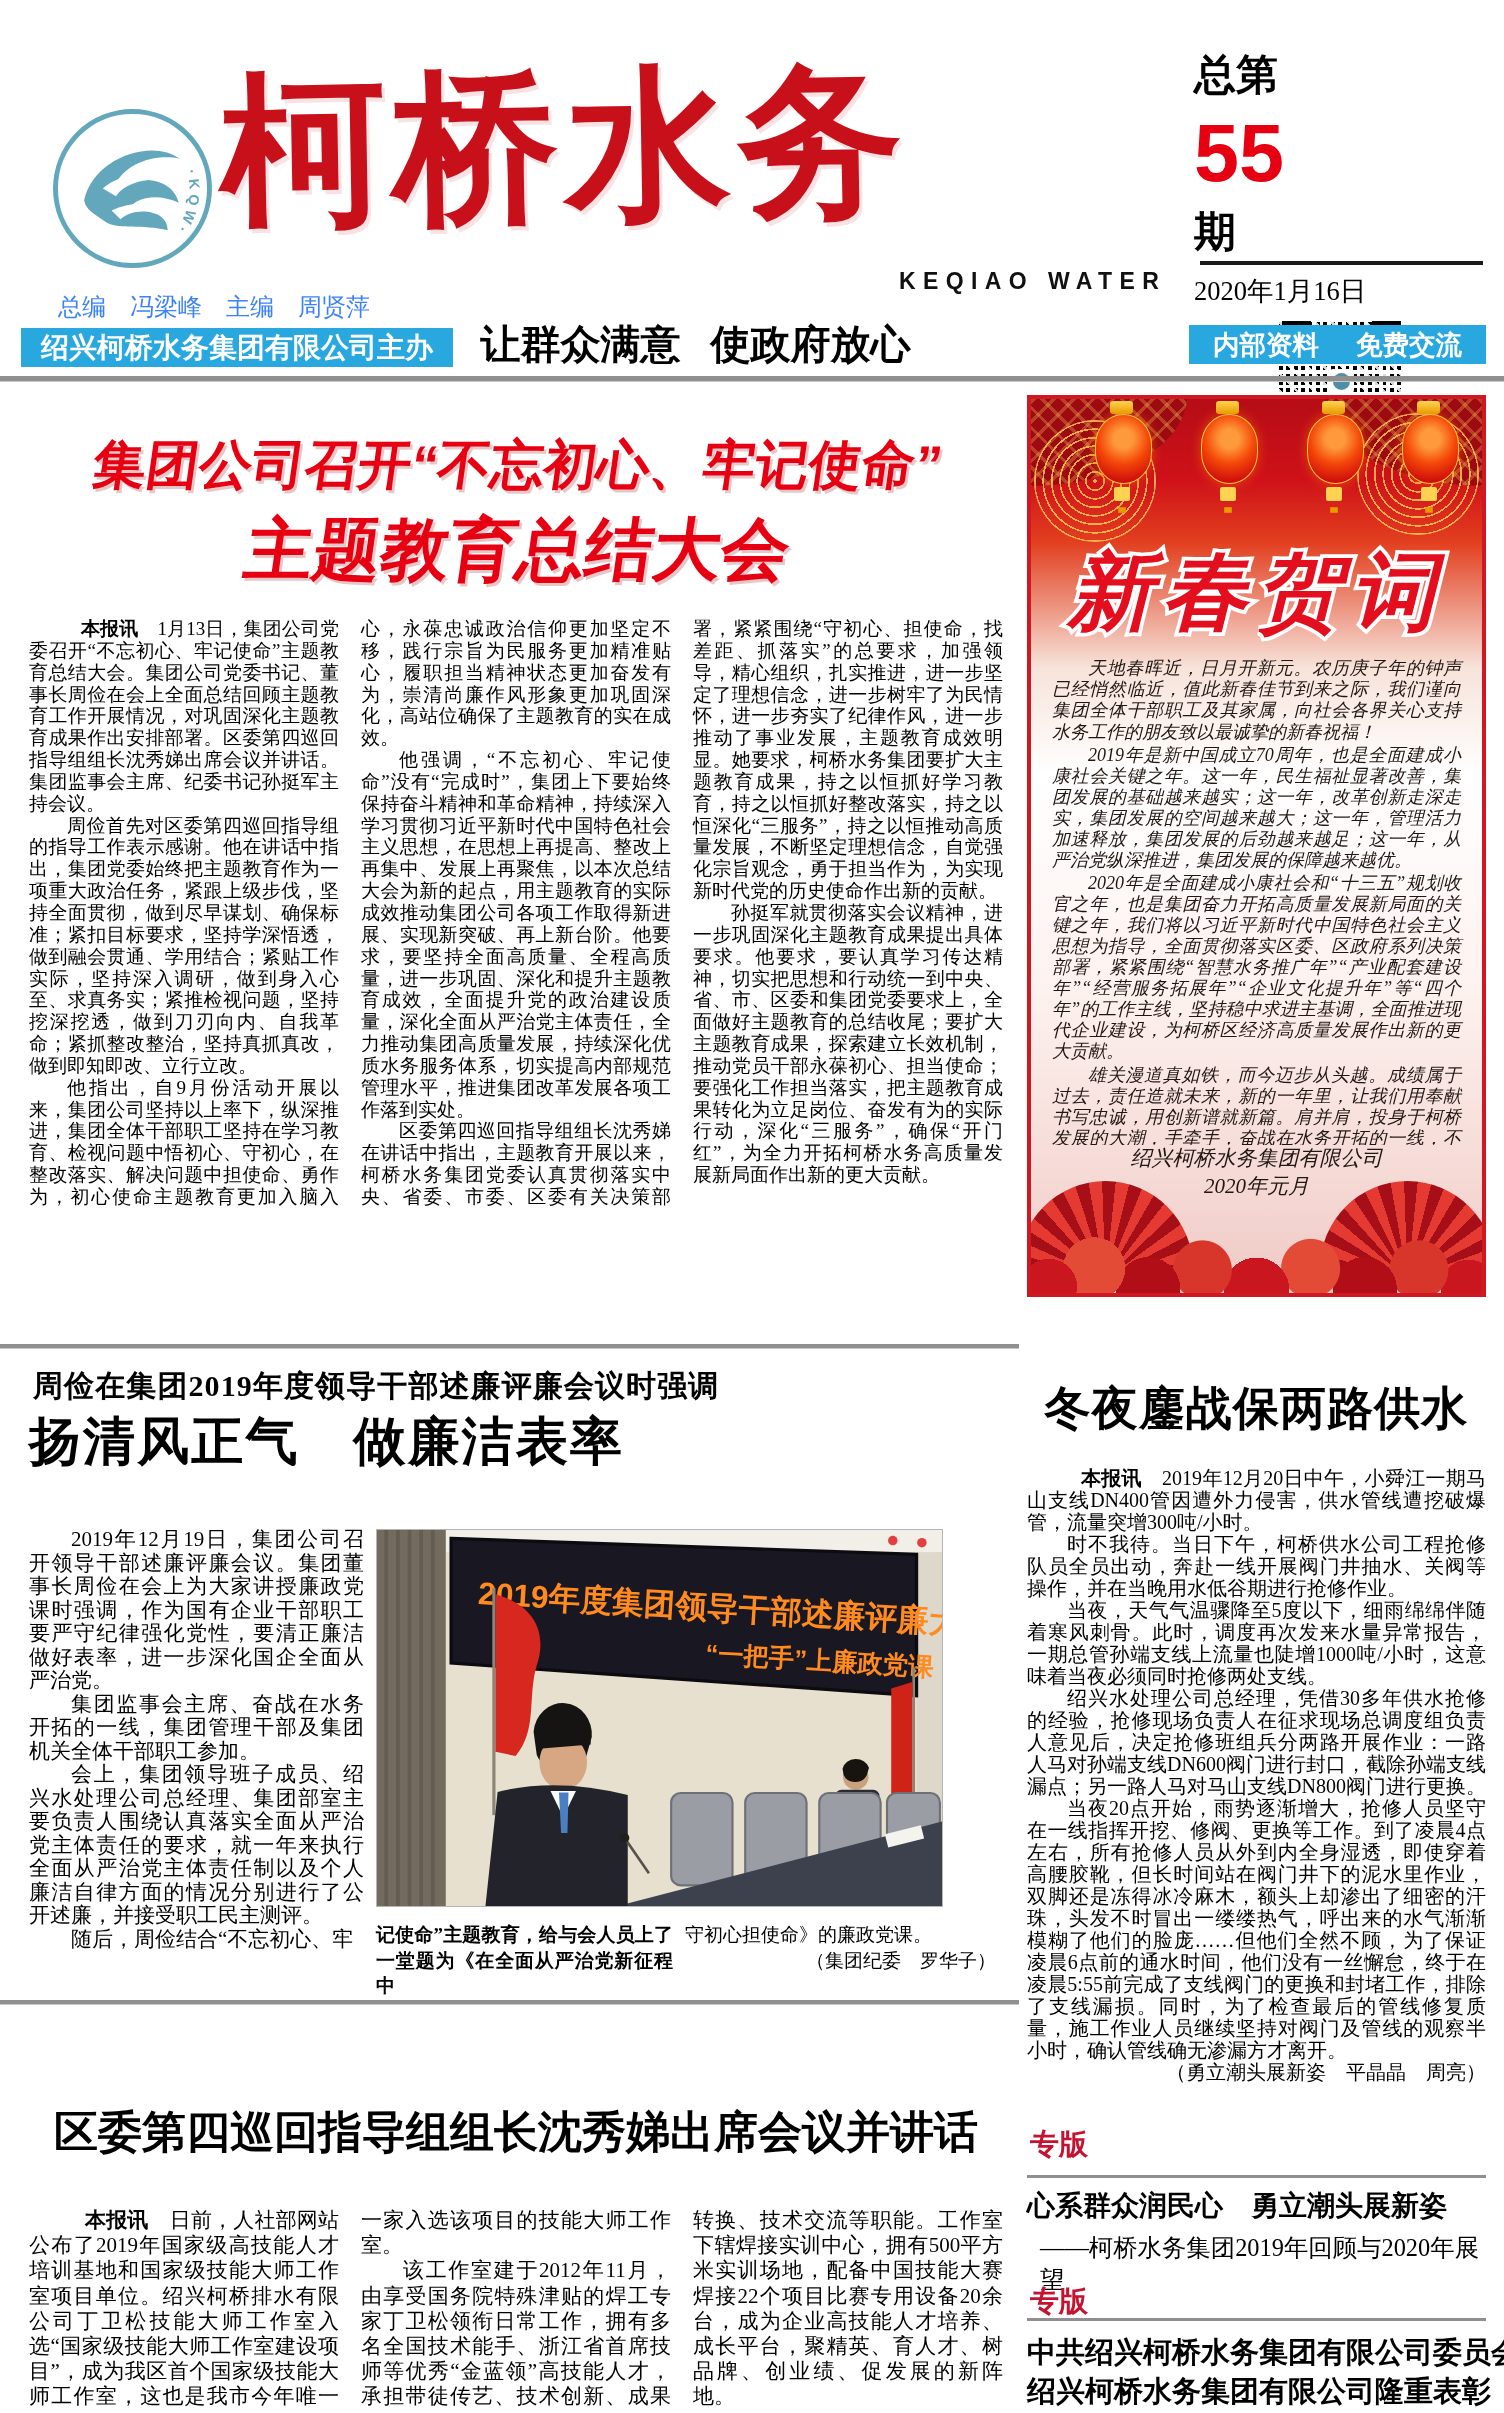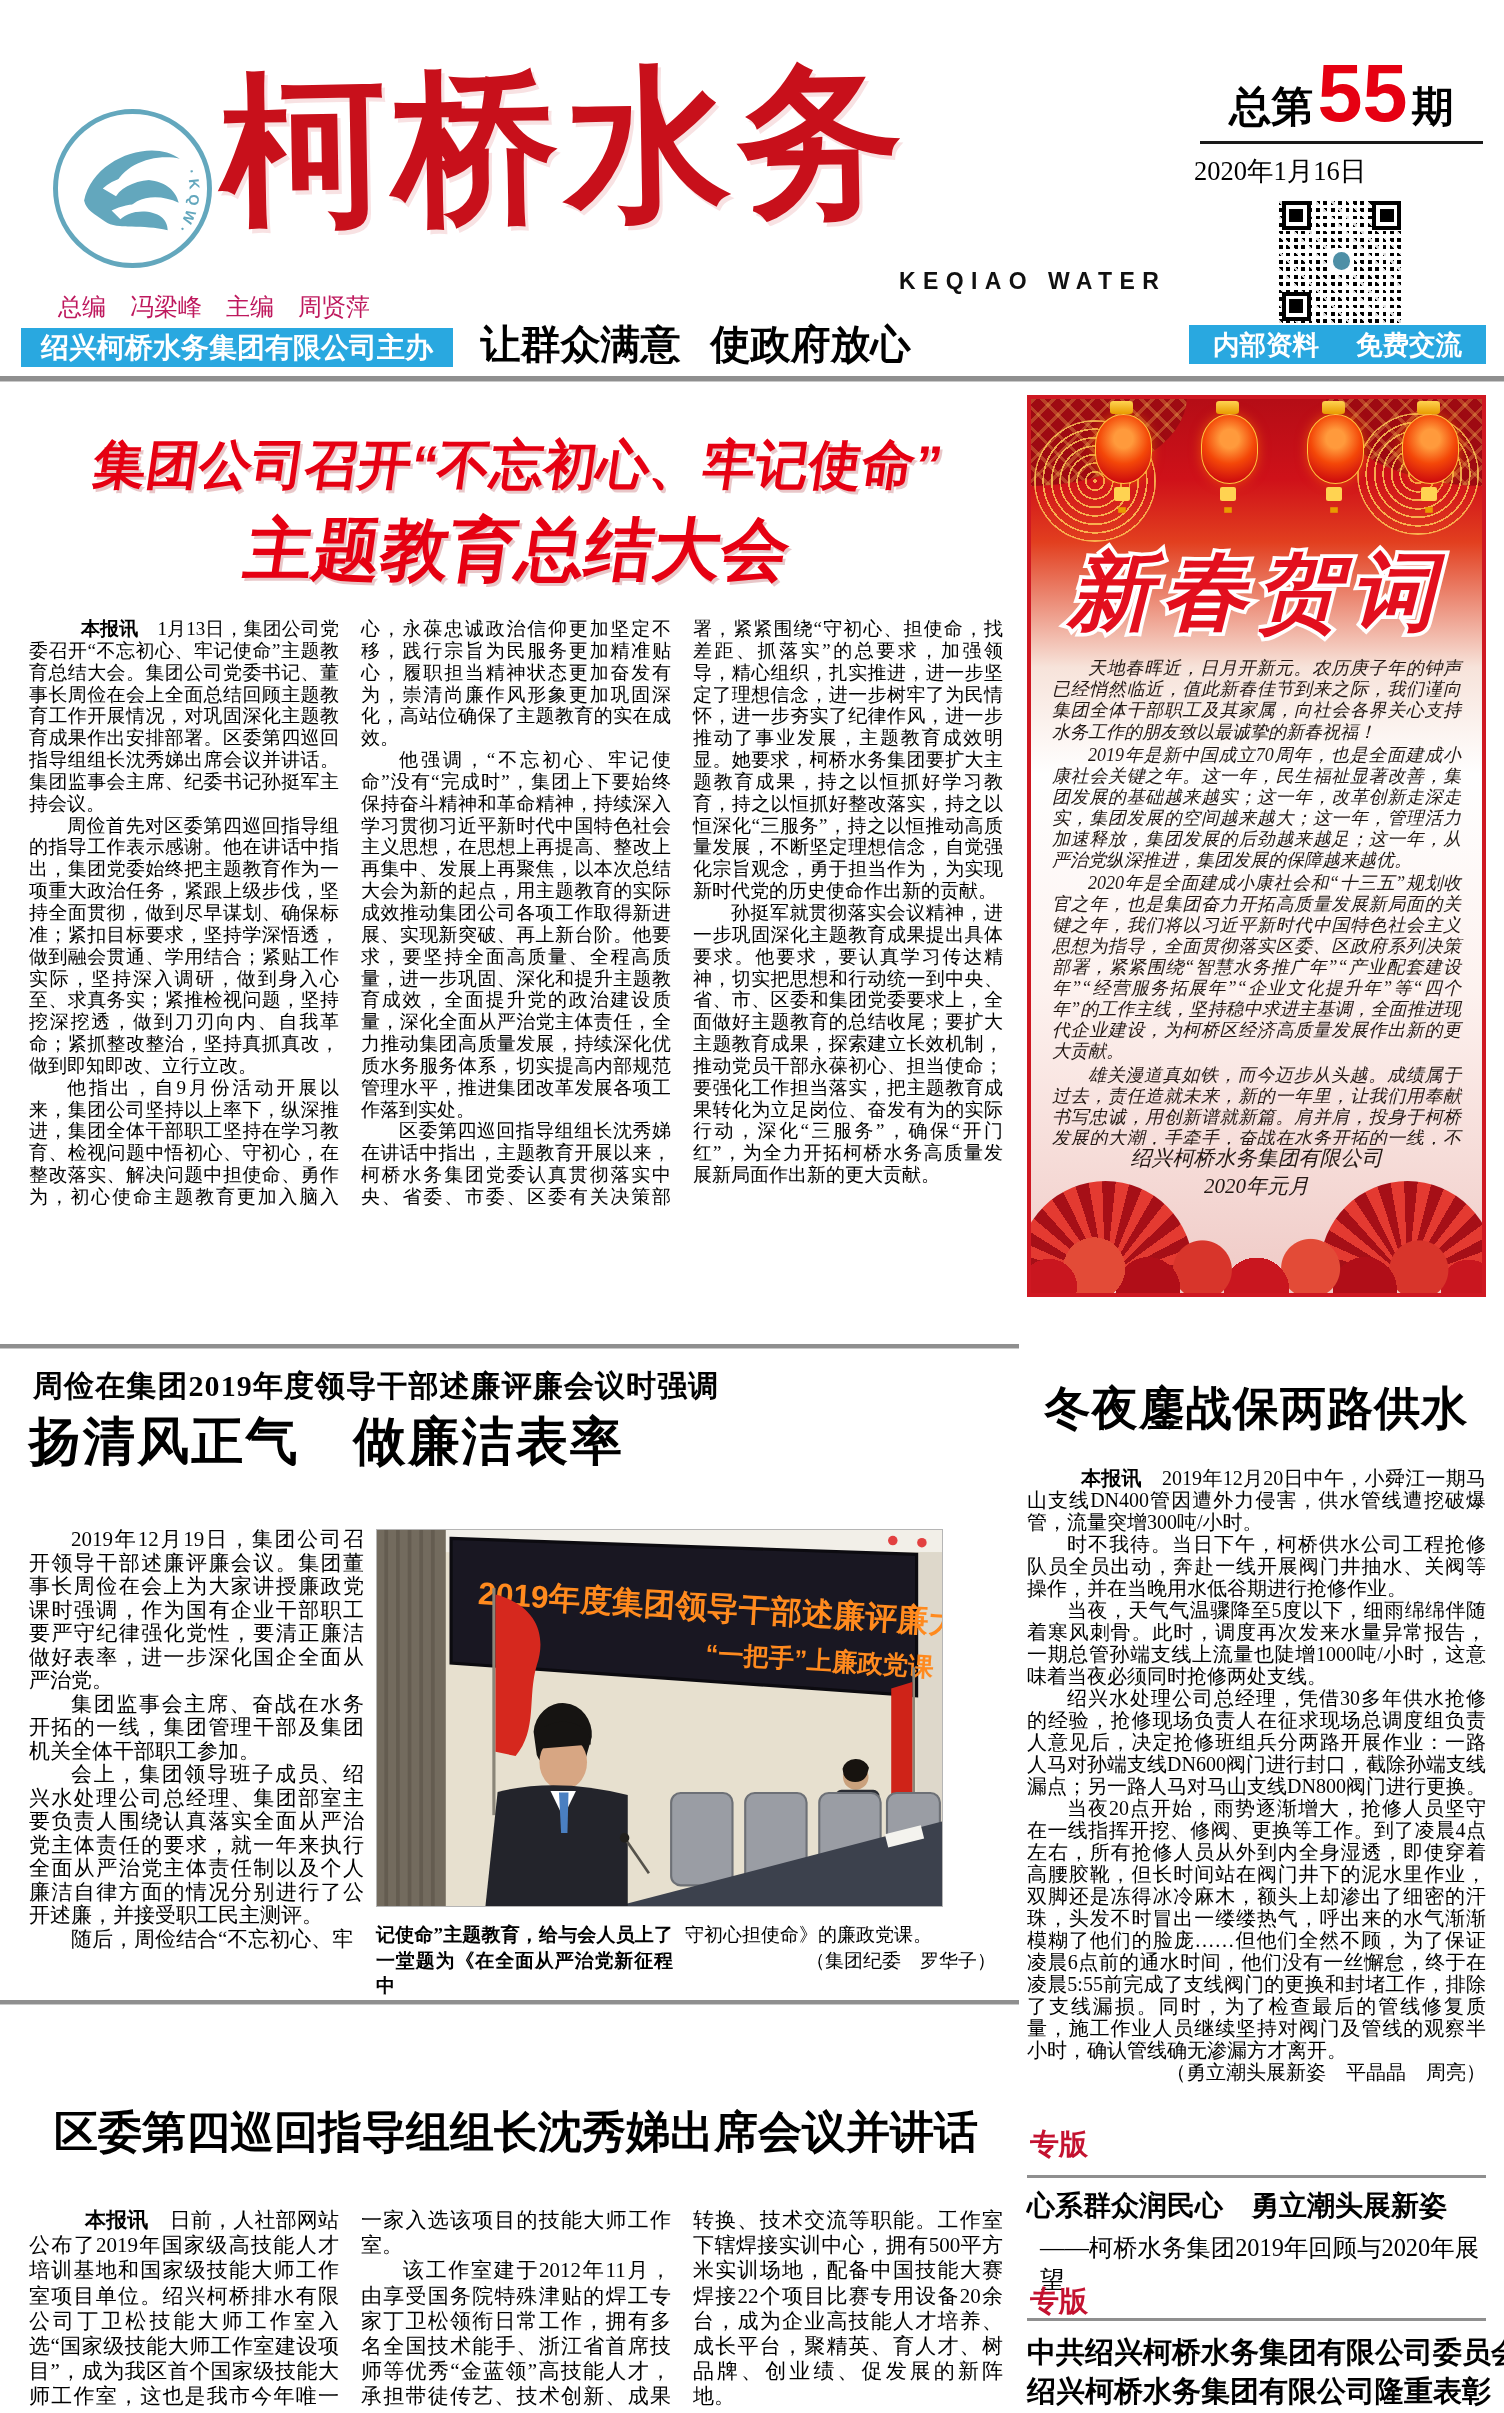--- a/index.html
+++ b/index.html
@@ -10,23 +10,23 @@
   p{margin:0;text-indent:2em;text-align:justify;}
   p.align-right{text-align:right;text-indent:0;}
   b{font-weight:bold;margin-left:14px;}
 
   
   .logo{left:50px;top:106px;width:165px;height:165px;}
   .paper-title{left:223px;top:16px;width:685px;height:265px;display:flex;align-items:center;justify-content:center;
       font-size:165px;font-weight:bold;color:#c8101b;letter-spacing:7.4px;transform:rotate(-1deg);white-space:nowrap;
       text-shadow:3.2px 4.2px 0 rgba(200,16,27,.12);}
   .title-en{left:899px;top:268px;font-size:23px;font-weight:bold;letter-spacing:7.4px;color:#111;}
-  .editors{left:58px;top:291px;font-size:24px;color:#be185d;}
+  .editors{left:58px;top:291px;font-size:24px;color:#3b82f6;}
   .issue-box{left:1194px;top:47px;width:295px;}
-  .issue-line{display:flex;align-items:baseline;justify-content:center;gap:4.2px;font-weight:700;}
+  .issue-line{display:flex;align-items:baseline;justify-content:center;gap:4.2px;font-weight:700;flex-direction:column;}
   .issue-txt{font-size:42px;font-family:"Liberation Sans","DejaVu Sans",sans-serif;}
   .issue-num{font-size:81px;color:#e60012;font-weight:900;font-family:"Liberation Sans","DejaVu Sans",sans-serif;}
   .issue-rule{height:3.2px;background:#1a1a1a;margin:1.1px 6.4px 8.5px;}
   .issue-date{font-size:26.5px;}
   .qr{width:125px;height:125px;margin:9.6px auto 0;position:relative;
       background-color:#fff;
       background-image:
         repeating-linear-gradient(45deg, rgba(255,255,255,.85) 0 2.7px, transparent 2.7px 12.2px),
         repeating-linear-gradient(0deg, transparent 0 3.7px, #fff 3.7px 7.4px),
         repeating-linear-gradient(90deg, #000 0 3.7px, #fff 3.7px 7.4px);}

